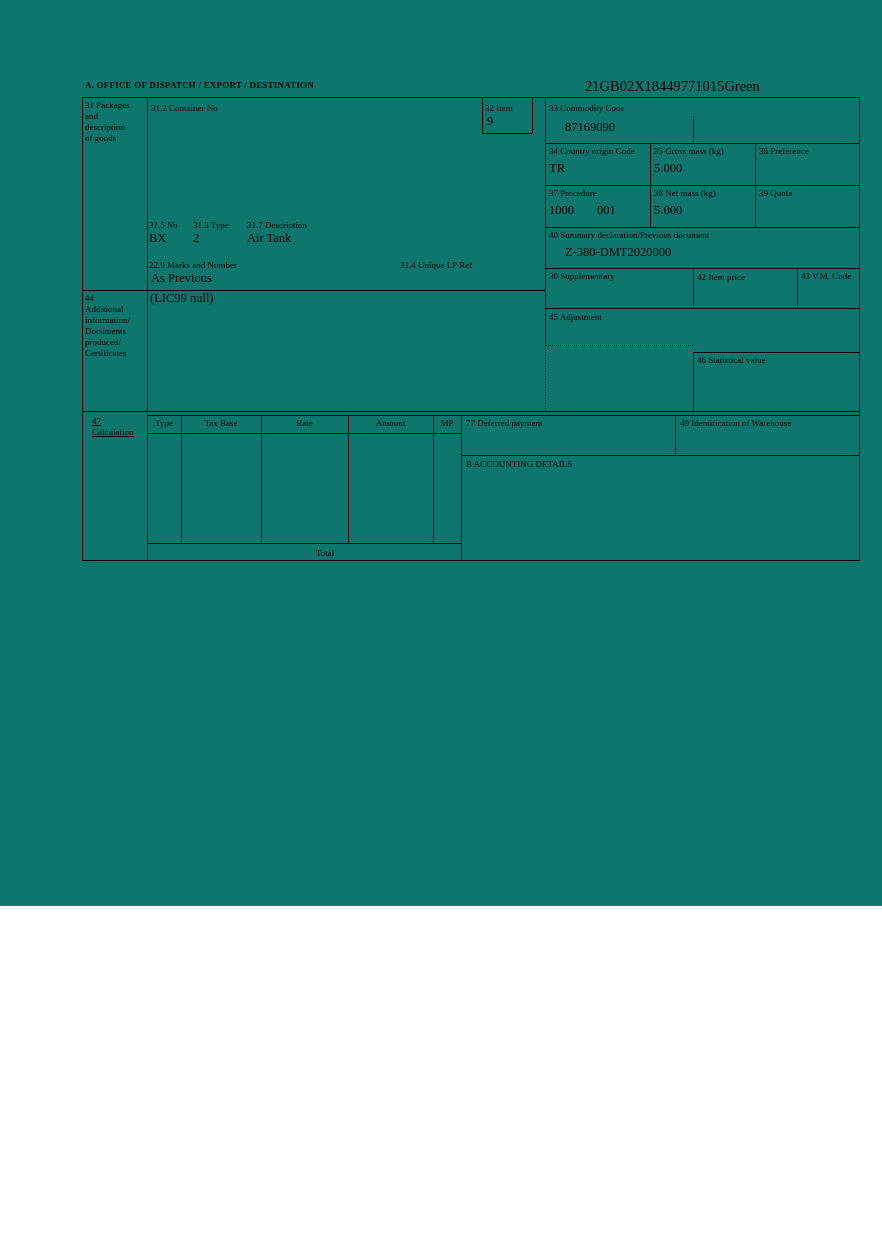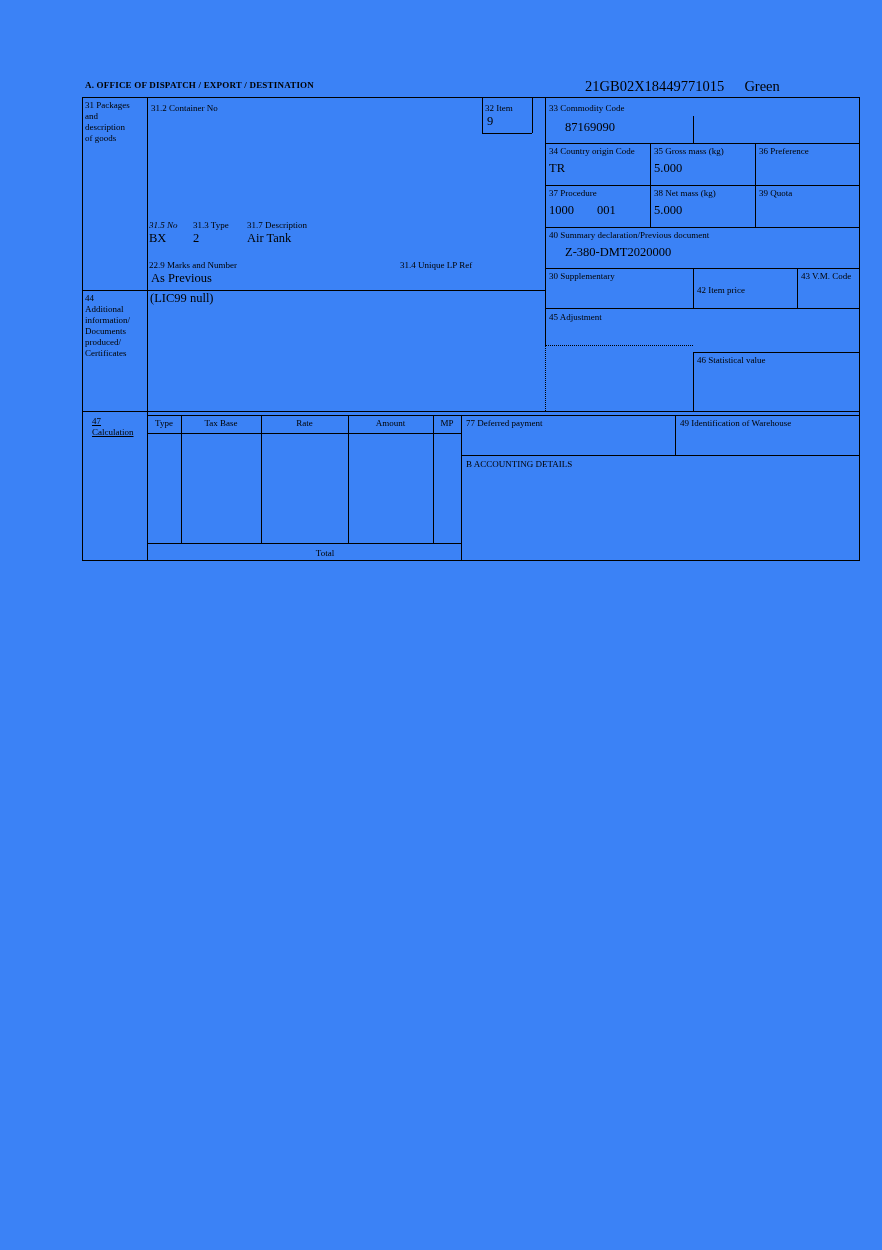--- a/index.html
+++ b/index.html
@@ -1,33 +1,33 @@
 <!DOCTYPE html>
 <html><head>
 <meta charset="utf-8">
 <style>
   html,body { margin:0; padding:0; background:#fff; }
   #page {
     position:relative;
-    width:882px; height:1250px;
-    background:#3b82f6;
+    width:882px; height:906px;
+    background:#0f766e;
     font-family:"Liberation Serif", serif;
     color:#000;
     overflow:hidden;
   }
   .hl { position:absolute; height:1px; background:#000; }
   .vl { position:absolute; width:1px; background:#000; }
   .hd { position:absolute; height:0; border-top:1px dotted #000; }
   .vd { position:absolute; width:0; border-left:1px dotted #000; }
   .box { position:absolute; border:1px solid #000; box-sizing:border-box; }
   .lbl { position:absolute; font-size:9px; line-height:11px; white-space:nowrap; }
   .val { position:absolute; font-size:12.5px; line-height:14px; white-space:nowrap; }
   .pre { white-space:pre-line; }
   .hdr-title { position:absolute; font-size:9px; font-weight:bold; letter-spacing:0.2px; }
-  .hdr-ref { position:absolute; font-size:14.5px; display:flex; gap:20px; }
+  .hdr-ref { position:absolute; font-size:14.5px; display:flex; }
   .th { position:absolute; font-size:9px; display:flex; align-items:flex-start; justify-content:center; padding-top:3px; box-sizing:border-box; }
 </style>
 </head>
 <body>
 
 <div id="page">
 
   <div class="hdr-title" style="left:85px; top:80px;">A.  OFFICE OF DISPATCH / EXPORT / DESTINATION</div>
   <div class="hdr-ref" style="left:585px; top:78px;">
     <span>21GB02X18449771015</span>
@@ -122,21 +122,21 @@
   <div class="val" style="left:193px; top:231px;">2</div>
   <div class="val" style="left:247px; top:231px;">Air Tank</div>
 
   <div class="lbl" style="left:149px; top:260px;">22.9 Marks and Number</div>
   <div class="lbl" style="left:400px; top:260px;">31.4 Unique LP Ref</div>
   <div class="val" style="left:151px; top:271px;">As Previous</div>
 
   <div class="val" style="left:150px; top:291px;">(LIC99 null)</div>
 
   <div class="lbl" style="left:549px; top:271px;">30 Supplementary</div>
-  <div class="lbl" style="left:697px; top:285px;">42 Item price</div>
+  <div class="lbl" style="left:697px; top:272px;">42 Item price</div>
   <div class="lbl" style="left:801px; top:271px;">43 V.M. Code</div>
 
   <div class="lbl" style="left:549px; top:312px;">45 Adjustment</div>
   <div class="lbl" style="left:697px; top:355px;">46 Statistical value</div>
 
   <div class="lbl" style="left:466px; top:418px;">77 Deferred payment</div>
   <div class="lbl" style="left:680px; top:418px;">49 Identification of Warehouse</div>
   <div class="lbl" style="left:466px; top:459px;">B ACCOUNTING DETAILS</div>
 
   <div class="th" style="left:147px; top:415px; width:34px; height:18px;">Type</div>

